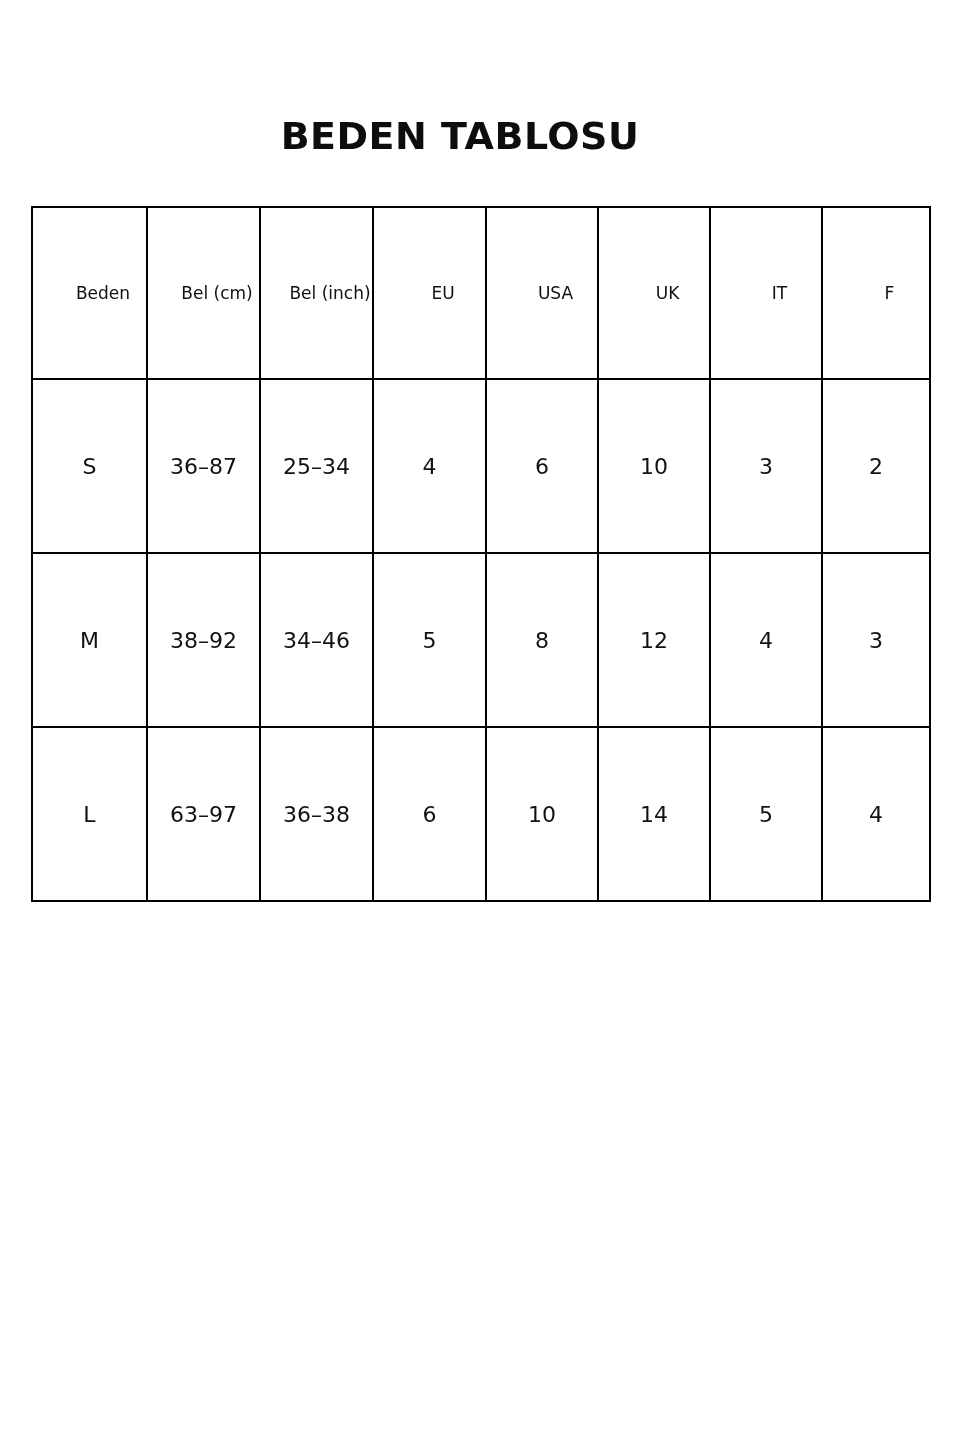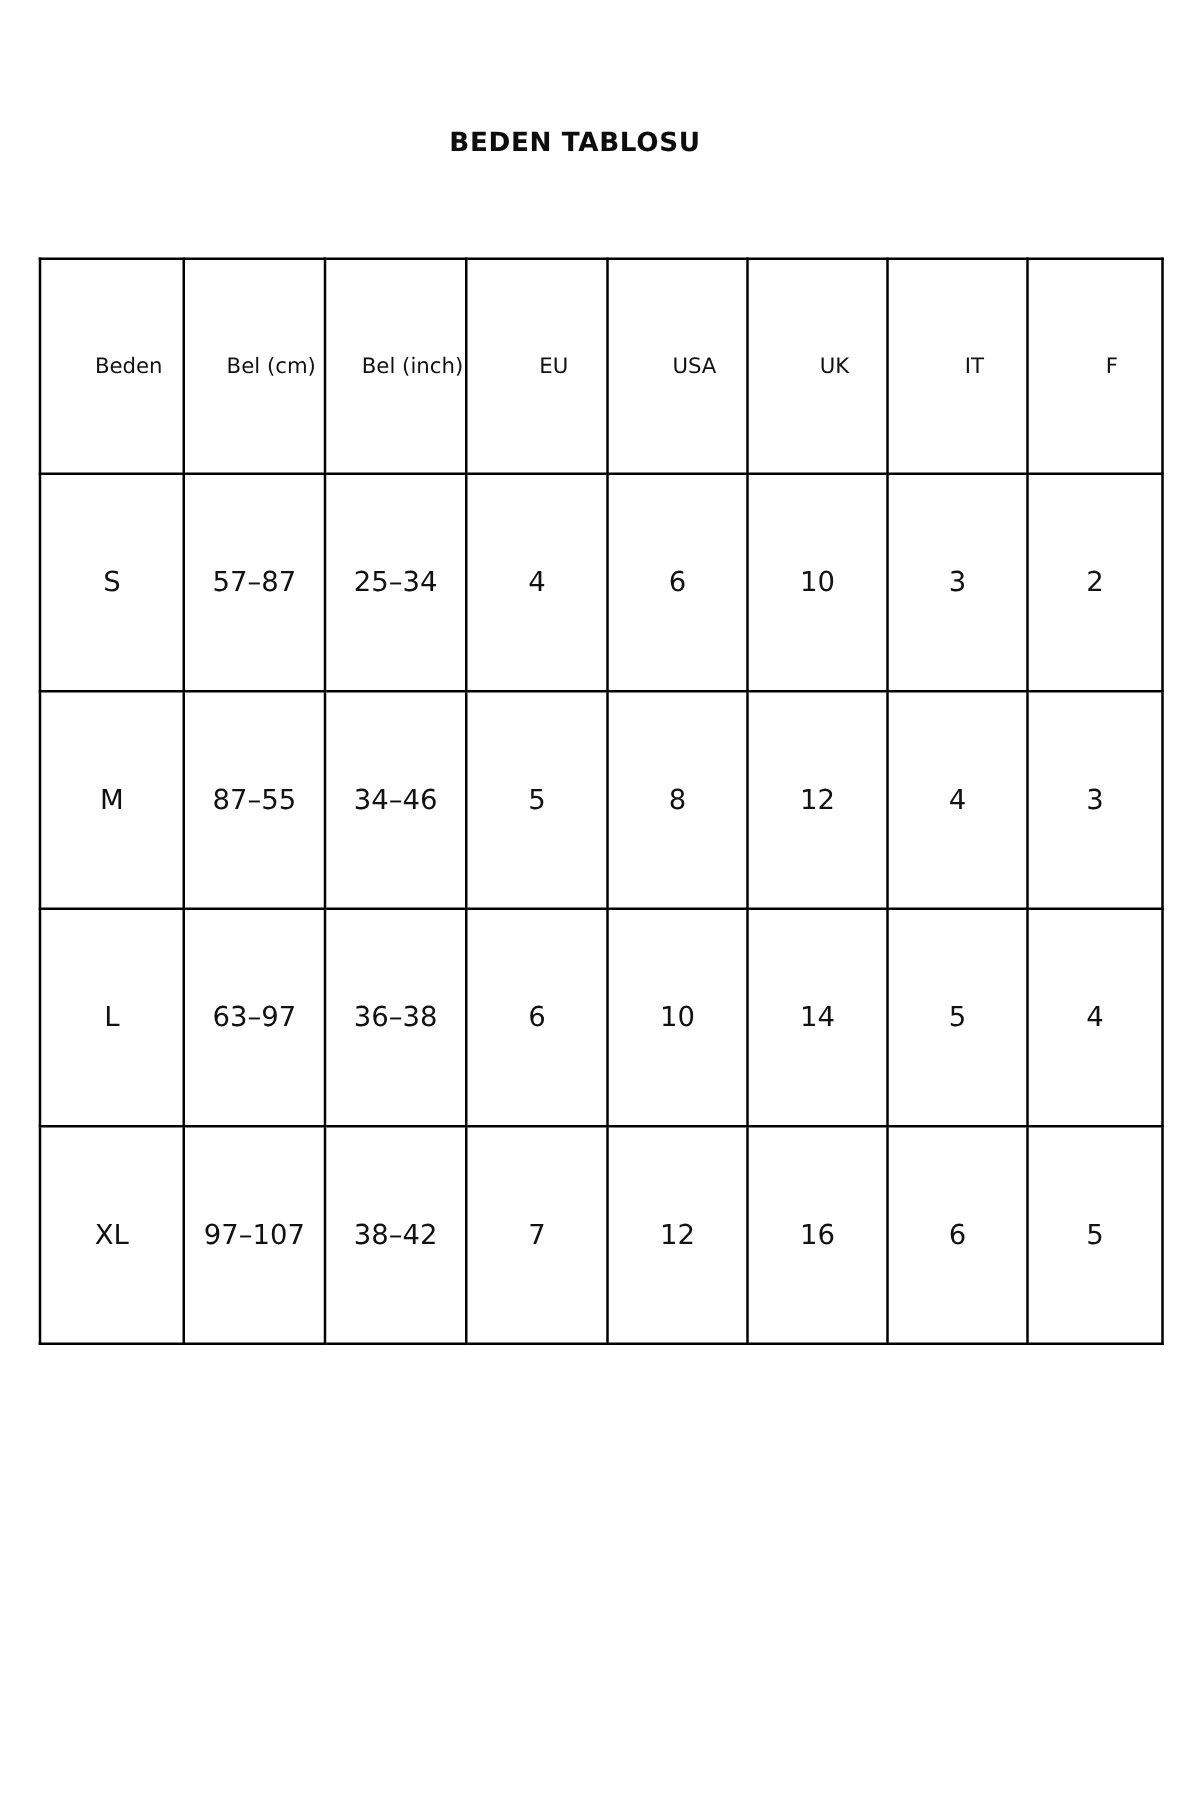--- a/index.html
+++ b/index.html
@@ -15,25 +15,25 @@
     overflow: hidden;
   }
   .page {
     position: relative;
     width: 960px;
     height: 1440px;
     box-sizing: border-box;
   }
   .title {
     position: absolute;
-    top: 102px;
+    top: 114px;
     left: 0;
     width: 920px;
     text-align: center;
-    font-size: 21px;
+    font-size: 38px;
     font-weight: bold;
     letter-spacing: 0.5px;
     color: #0d0d0d;
   }
   .table-wrap {
     position: absolute;
     top: 206px;
     left: 31px;
     width: 898px;
   }
@@ -96,55 +96,45 @@
           <th>EU</th>
           <th>USA</th>
           <th>UK</th>
           <th>IT</th>
           <th>F</th>
         </tr>
       </thead>
       <tbody>
         <tr>
           <td>S</td>
-          <td>57–87</td>
+          <td>36–87</td>
           <td>25–34</td>
           <td>4</td>
           <td>6</td>
           <td>10</td>
           <td>3</td>
           <td>2</td>
         </tr>
         <tr>
           <td>M</td>
-          <td>87–55</td>
+          <td>38–92</td>
           <td>34–46</td>
           <td>5</td>
           <td>8</td>
           <td>12</td>
           <td>4</td>
           <td>3</td>
         </tr>
         <tr>
           <td>L</td>
           <td>63–97</td>
           <td>36–38</td>
           <td>6</td>
           <td>10</td>
           <td>14</td>
           <td>5</td>
           <td>4</td>
         </tr>
-        <tr>
-          <td>XL</td>
-          <td>97–107</td>
-          <td>38–42</td>
-          <td>7</td>
-          <td>12</td>
-          <td>16</td>
-          <td>6</td>
-          <td>5</td>
-        </tr>
       </tbody>
     </table>
   </div>
 
 </div>
 
 </body></html>

